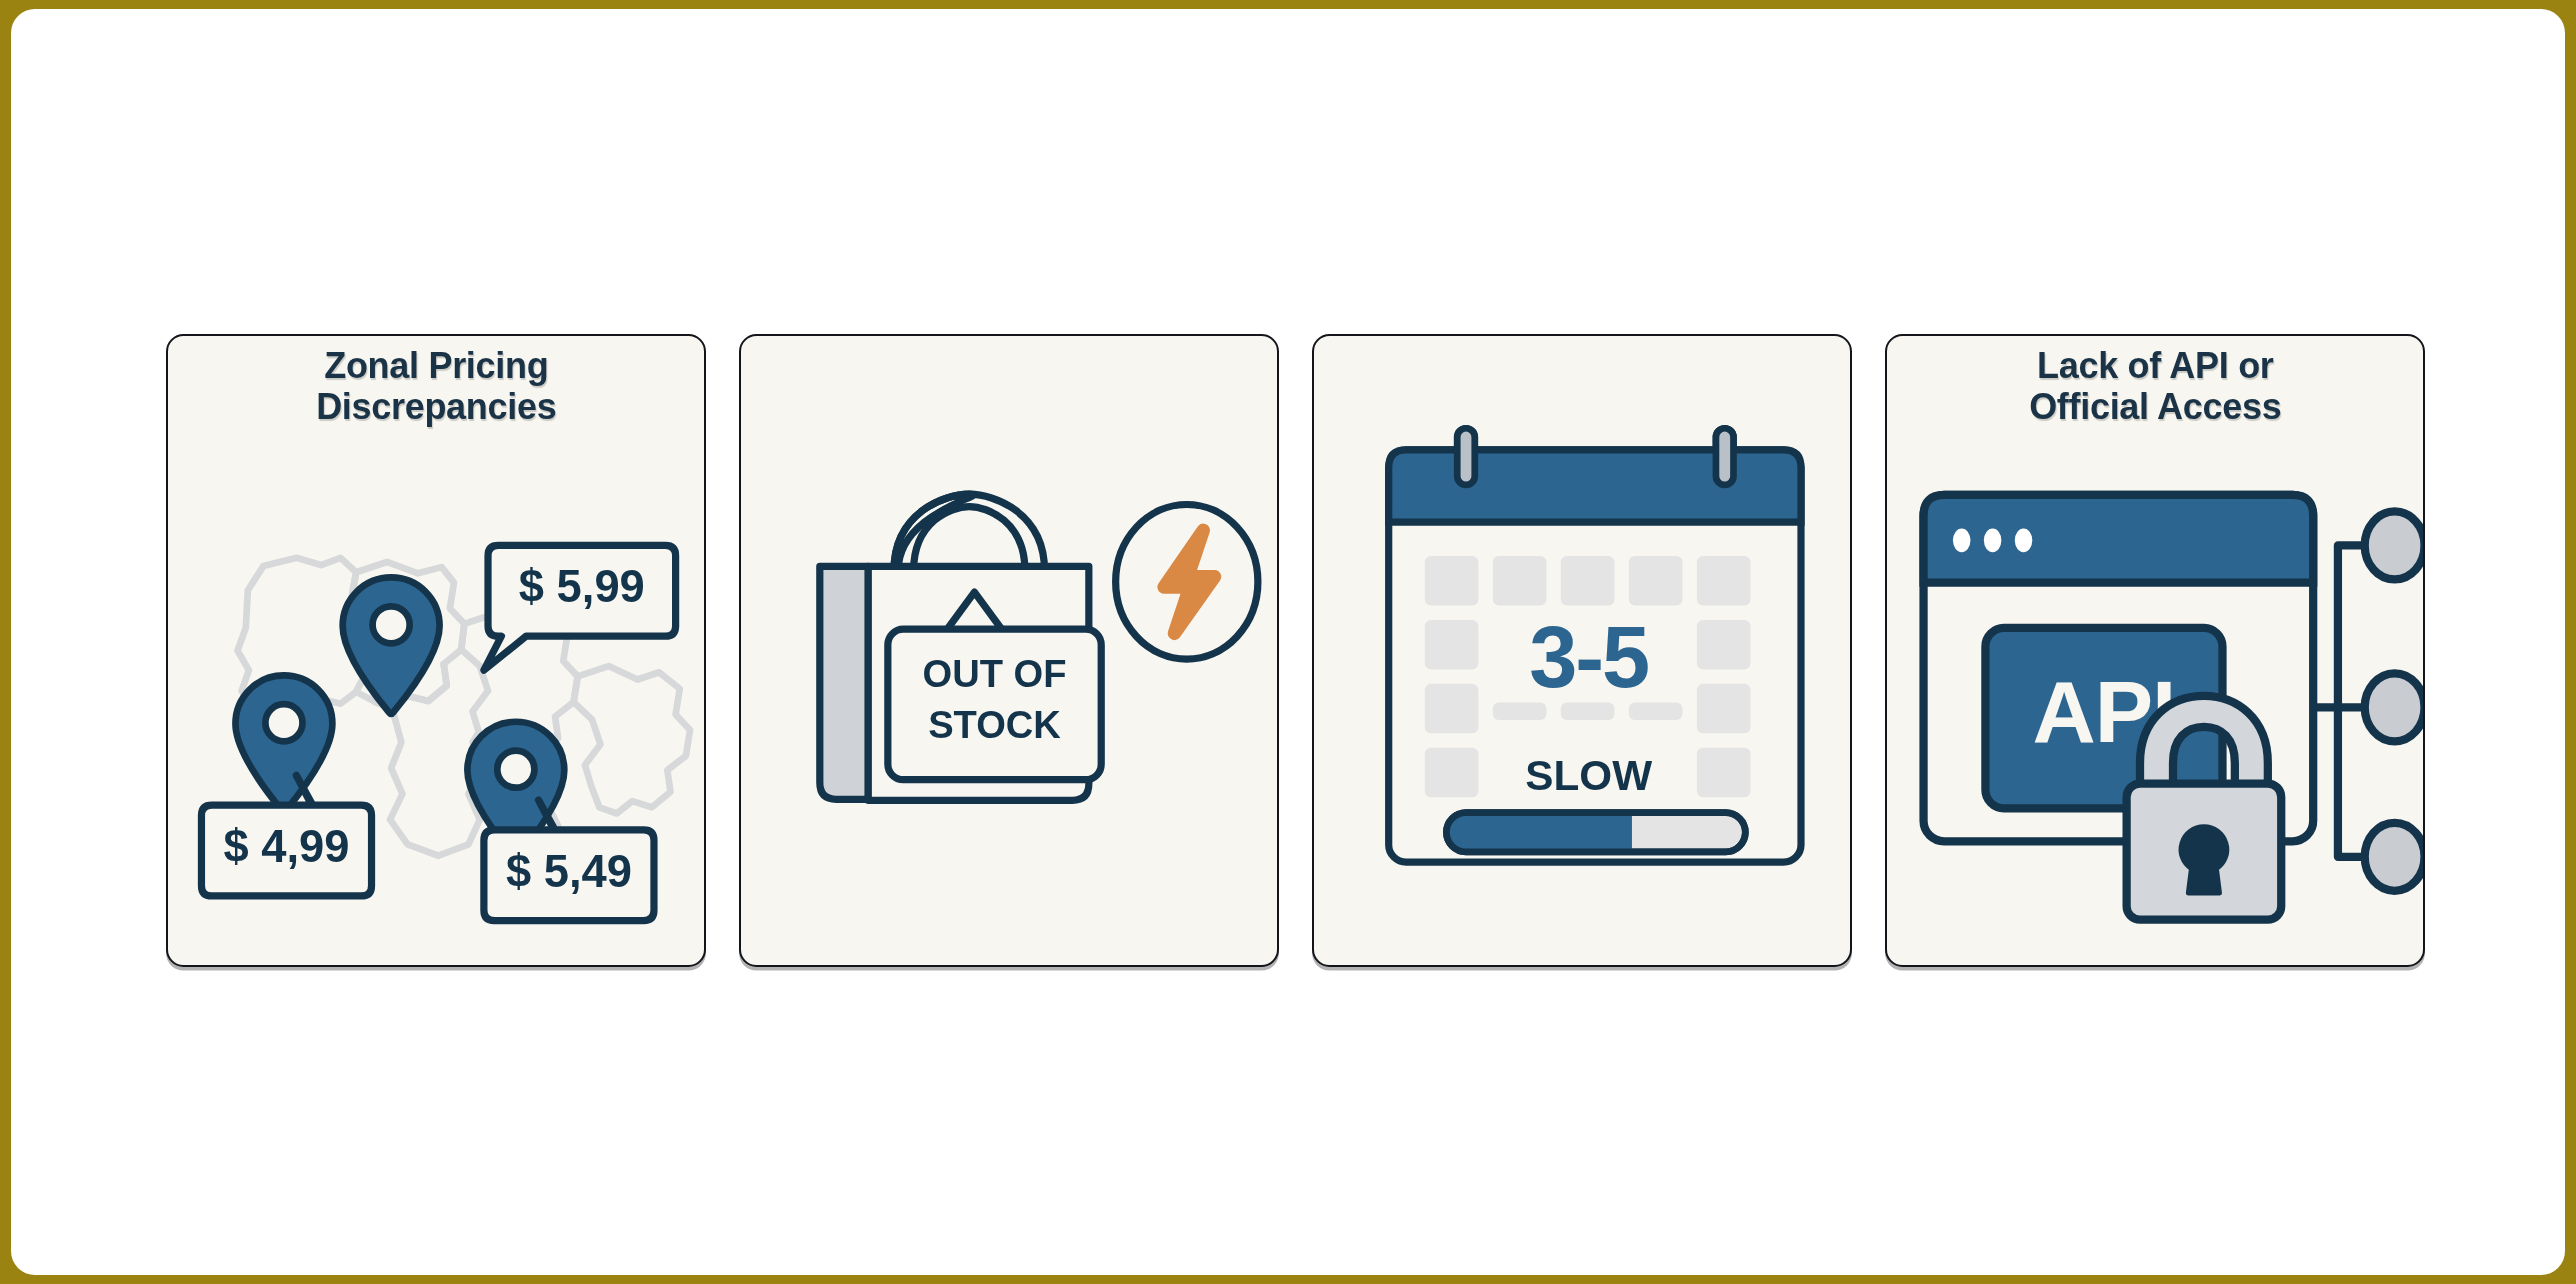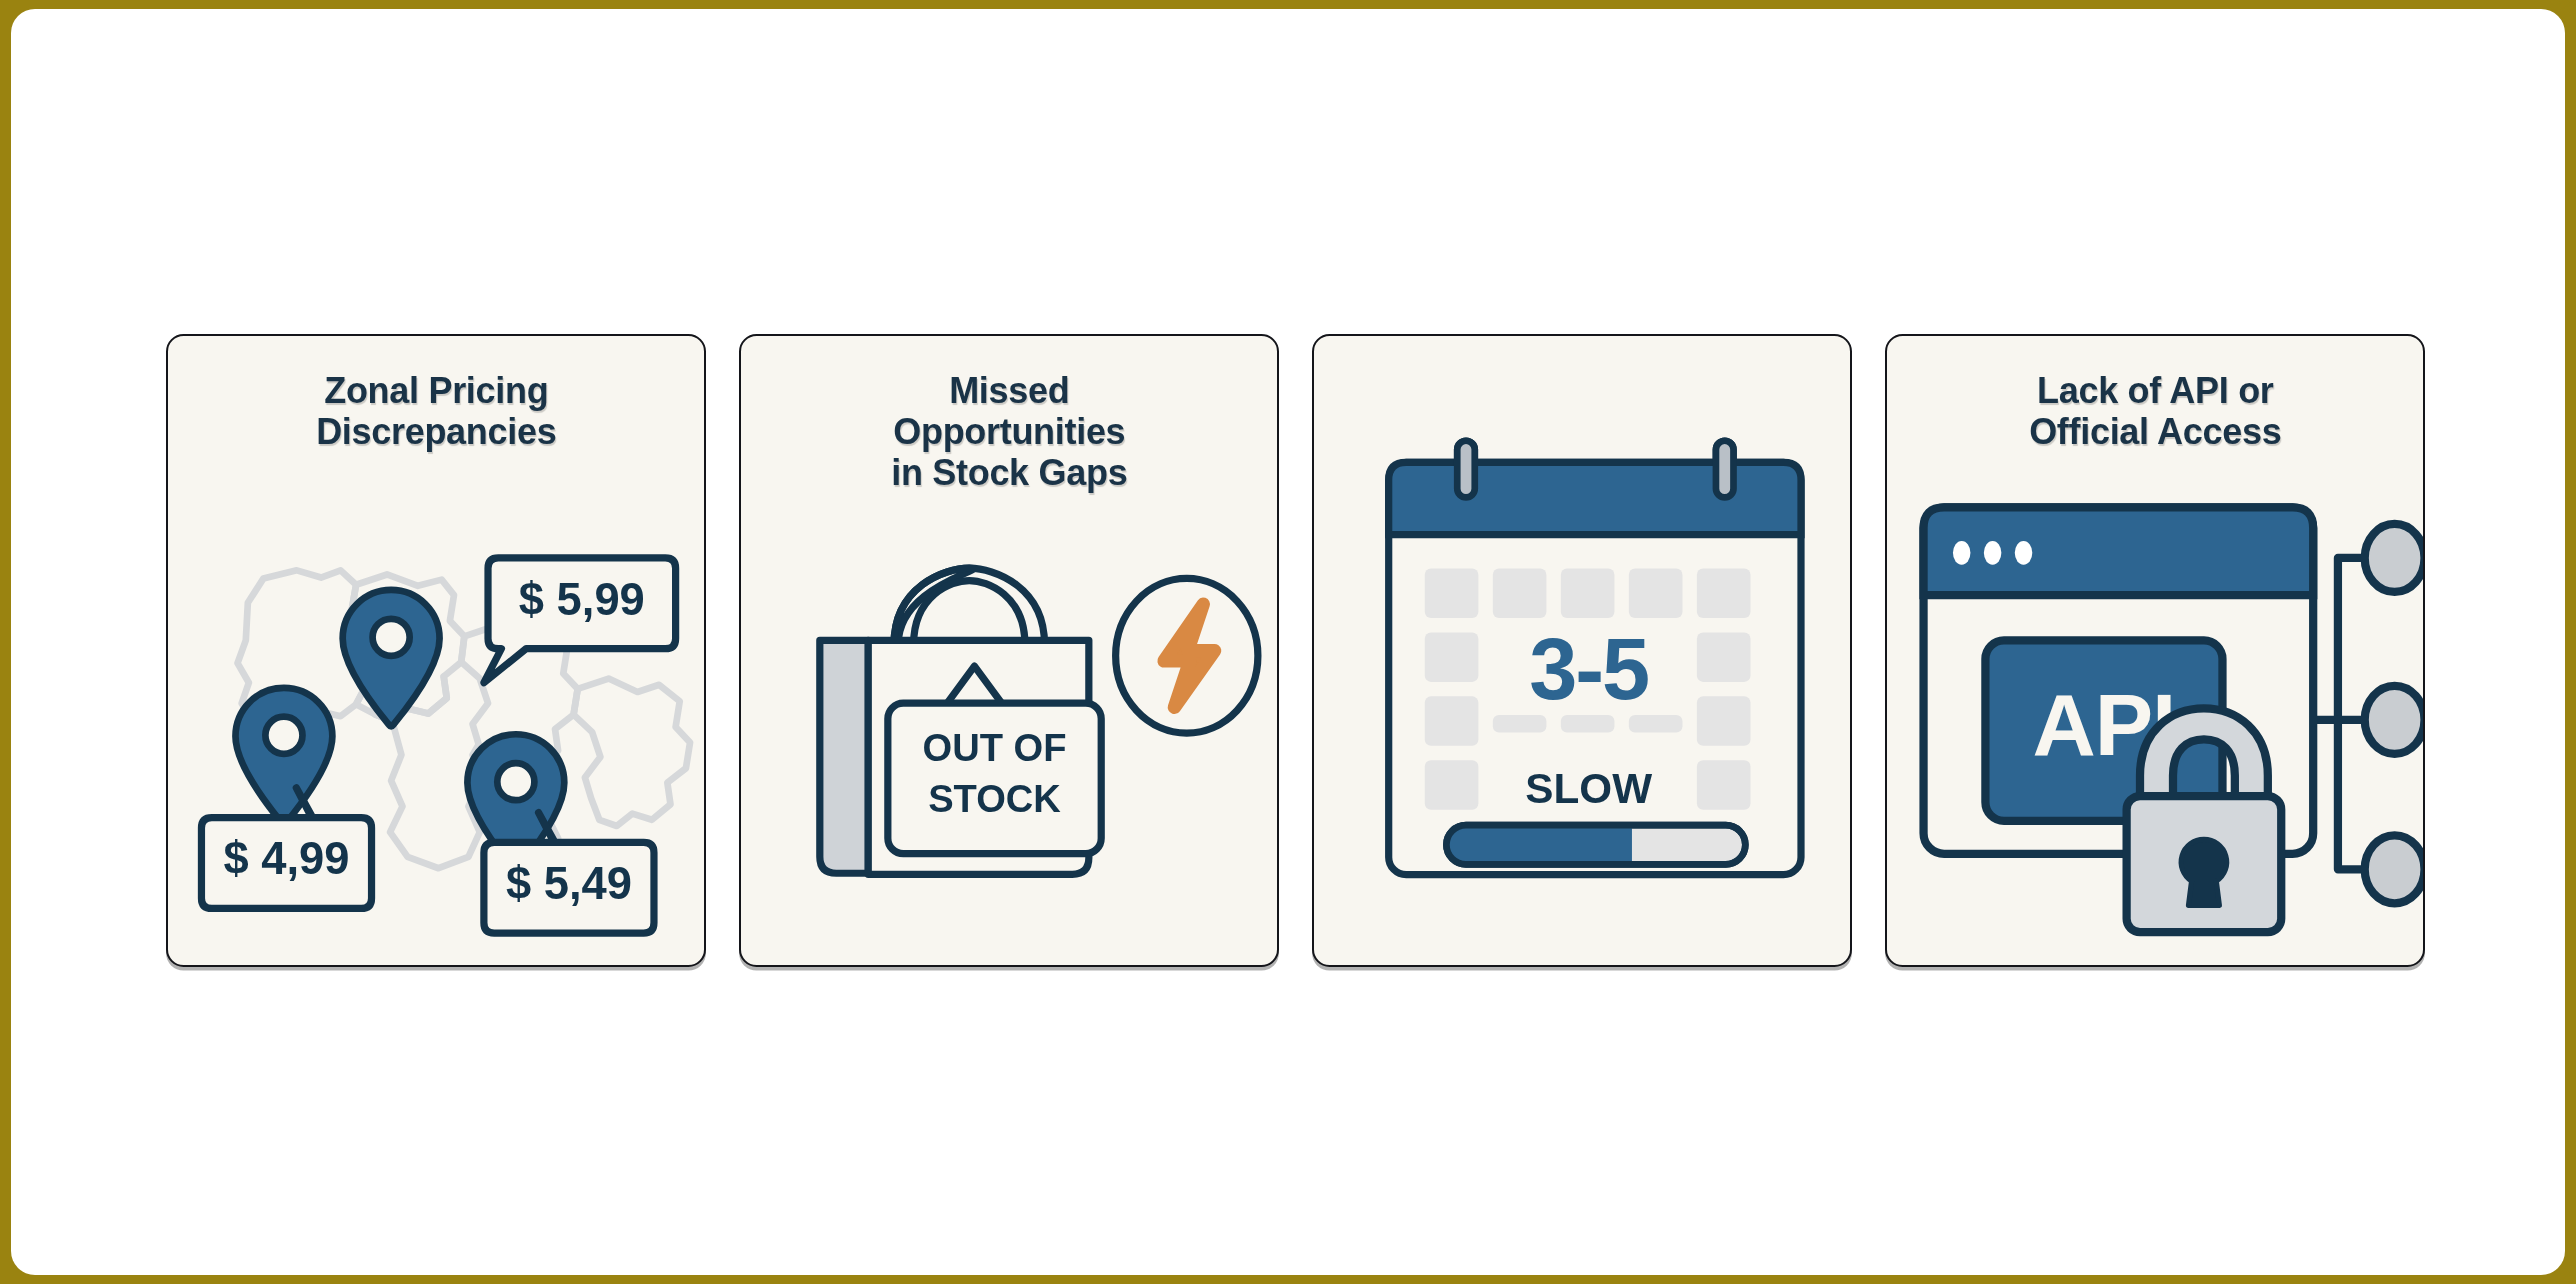--- a/index.html
+++ b/index.html
@@ -29,21 +29,21 @@
   .card{
     flex:1 1 0;
     background:#f8f6f0;
     border:2.6px solid #14151a;
     border-radius:17.5px;
     box-shadow:0 3.6px 0 0 rgba(0,0,0,.30);
     position:relative;
     display:flex;
     flex-direction:column;
     align-items:center;
-    padding-top:34px;
+    padding-top:9px;
     box-sizing:border-box;
     overflow:hidden;
   }
   .card-title{
     width:92%;
     text-align:center;
     color:#1a3347;
     font-weight:700;
     font-size:36px;
     line-height:1.14;
@@ -131,21 +131,20 @@
           <g>
             <path d="M716 640 L684 582 L714 640 L598 640 Q578 640 578 660 L578 796 Q578 816 598 816
                      L888 816 Q908 816 908 796 L908 660 Q908 640 888 640 Z" fill="#f8f6f0" stroke="#14344b" stroke-width="14" stroke-linejoin="round"></path>
             <text x="743" y="750" text-anchor="middle" font-family="Liberation Sans, sans-serif" font-size="88" font-weight="700" fill="#14344b">$ 5,49</text>
           </g>
         </svg>
       </div>
     </div>
 
     <div class="card">
-      <div class="card-title">Missed<br>Opportunities<br>in Stock Gaps</div>
       <div class="art">
         <svg viewBox="0 0 1040 700" preserveAspectRatio="xMidYMid meet">
 
           <path d="M118 178 L212 178 L212 630 L150 630 Q118 630 118 598 Z" fill="#cfd3d7" stroke="#14344b" stroke-width="14" stroke-linejoin="round"></path>
 
           <g fill="none" stroke="#14344b" stroke-width="14" stroke-linecap="round">
             <path d="M262 186 C262 74 360 38 408 38 C456 38 270 70 270 186"></path>
             <path d="M262 186 C262 74 360 38 408 38 C456 38 554 74 554 186"></path>
             <path d="M300 186 C300 92 372 62 408 62 C444 62 516 92 516 186"></path>
             <path d="M300 186 L300 262"></path>

